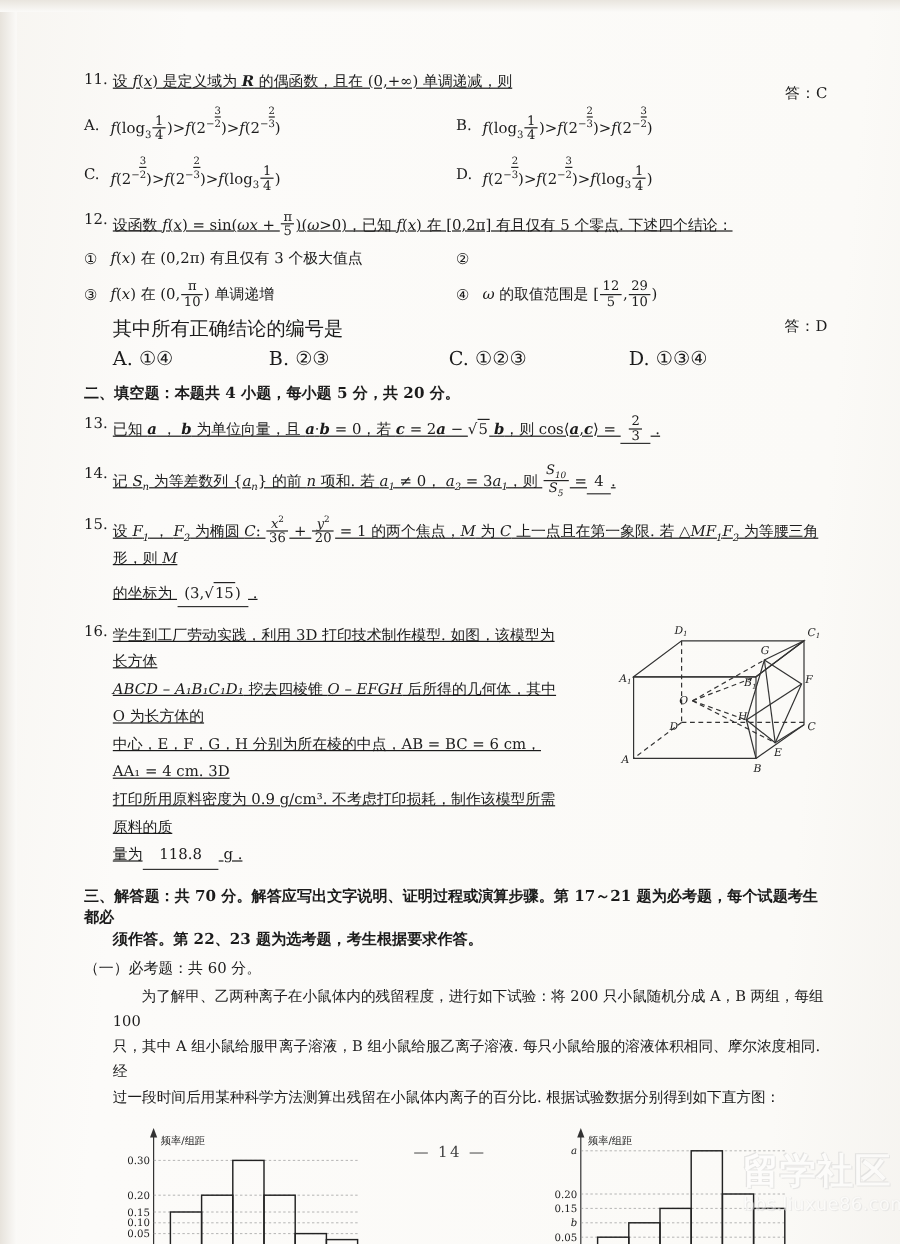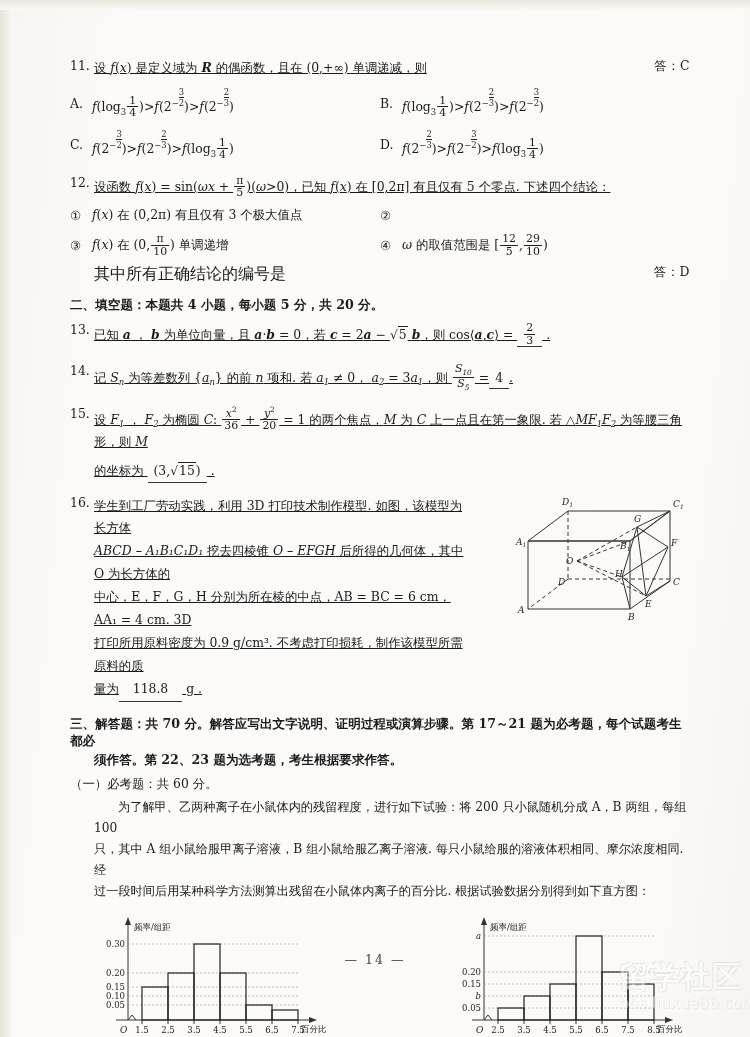--- a/index.html
+++ b/index.html
@@ -61,21 +61,21 @@
 
   <div class="sheet">
 
     <div style="position:relative;">
       <div class="qrow">
         <div class="qnum">11.</div>
         <div class="qbody">
           设&nbsp;<span class="ital">f</span>(<span class="ital">x</span>)&nbsp;是定义域为&nbsp;<span class="bold ital">R</span>&nbsp;的偶函数，且在&nbsp;(0,+∞)&nbsp;单调递减，则
         </div>
       </div>
-      <div class="ans" style="top:0;">
+      <div class="ans" style="top:12px;">
         <span>答：</span><span>C</span>
       </div>
 
       <div class="opts" style="margin-top:9px;">
         <div class="opt">
           <span class="optlbl">A.</span>
           <span>
             <span class="ital">f</span>(log<span class="sub">3</span><span class="frac"><span class="nu">1</span><span class="de">4</span></span>)&gt;<span class="ital">f</span>(2<span class="sup">−<span style="display:inline-block;text-align:center;"><span style="display:block;">3</span><span style="display:block;border-top:1px solid #222;">2</span></span></span>)&gt;<span class="ital">f</span>(2<span class="sup">−<span style="display:inline-block;text-align:center;"><span style="display:block;">2</span><span style="display:block;border-top:1px solid #222;">3</span></span></span>)
           </span>
         </div>
@@ -132,20 +132,38 @@
         </div>
       </div>
 
       <div style="position:relative;margin-top:7px;padding-left:24px;">
         <span>其中所有正确结论的编号是</span>
         <span class="ans" style="top:0;">
           <span>答：</span><span>D</span>
         </span>
       </div>
 
+      <div style="display:flex;padding-left:24px;margin-top:4px;">
+        <div style="width:130px;">
+          <span>A.</span>
+          <span>①④</span>
+        </div>
+        <div style="width:150px;">
+          <span>B.</span>
+          <span>②③</span>
+        </div>
+        <div style="width:150px;">
+          <span>C.</span>
+          <span>①②③</span>
+        </div>
+        <div>
+          <span>D.</span>
+          <span>①③④</span>
+        </div>
+      </div>
     </div>
 
     <div class="sec">二、填空题：本题共 4 小题，每小题 5 分，共 20 分。</div>
 
     <div class="qrow" style="margin-top:6px;">
       <div class="qnum">13.</div>
       <div class="qbody">
         已知&nbsp;<span class="bold ital">a</span>&nbsp;，&nbsp;<span class="bold ital">b</span>&nbsp;为单位向量，且&nbsp;<span class="bold ital">a</span>·<span class="bold ital">b</span>&nbsp;=&nbsp;0，若&nbsp;<span class="bold ital">c</span>&nbsp;=&nbsp;2<span class="bold ital">a</span>&nbsp;−&nbsp;<span class="rad">√<span class="bar">5</span></span>&nbsp;<span class="bold ital">b</span>，则&nbsp;cos⟨<span class="bold ital">a</span>,<span class="bold ital">c</span>⟩&nbsp;=
         <span class="blank">
           <span class="frac" style="vertical-align:-0.42em;"><span class="nu">2</span><span class="de">3</span></span>

